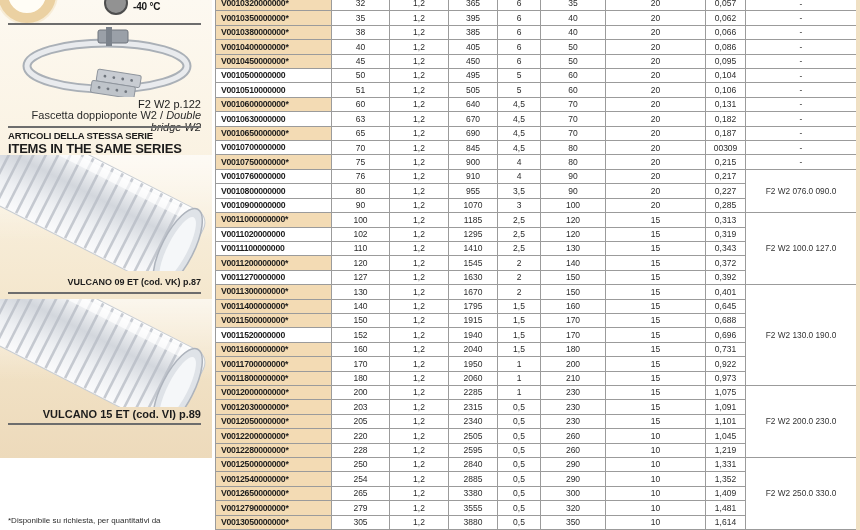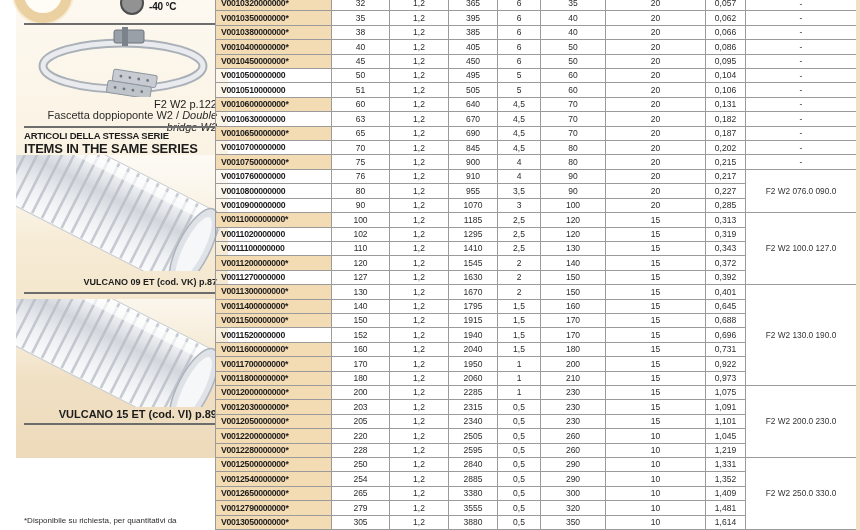--- a/index.html
+++ b/index.html
@@ -2,21 +2,21 @@
 <html><head>
 <meta charset="utf-8">
 <style>
   html,body{margin:0;padding:0;}
   body{
     position:relative;width:860px;height:530px;overflow:hidden;
     background:#ffffff;font-family:"Liberation Sans",sans-serif;
   }
   
   .sidebar{
-    position:absolute;left:16px;top:0;width:212px;height:458px;
+    position:absolute;left:0;top:0;width:212px;height:458px;
     background:linear-gradient(180deg,#fdf9f1 0%,#faf2e2 35%,#f3e5ca 70%,#eddabb 100%);
   }
   .ring-icon{
     position:absolute;left:-2px;top:-35px;width:38px;height:38px;border-radius:50%;
     background:#fffdf6;border:10px solid #ebd1a2;box-shadow:0 0 0 2px #f7ecd6;
   }
   .temp-circle{
     position:absolute;left:104px;top:-9px;width:20px;height:20px;border-radius:50%;
     background:#929292;border:2.5px solid #4d4d4d;
   }
@@ -311,21 +311,21 @@
           <td rowspan="1" class="clamp">-</td>
         </tr>
         <tr>
           <td class="code">V0010700000000</td>
           <td>70</td>
           <td>1,2</td>
           <td>845</td>
           <td>4,5</td>
           <td>80</td>
           <td>20</td>
-          <td>0,202</td>
+          <td>00309</td>
           <td rowspan="1" class="clamp">-</td>
         </tr>
         <tr>
           <td class="code hl">V0010750000000*</td>
           <td>75</td>
           <td>1,2</td>
           <td>900</td>
           <td>4</td>
           <td>80</td>
           <td>20</td>

